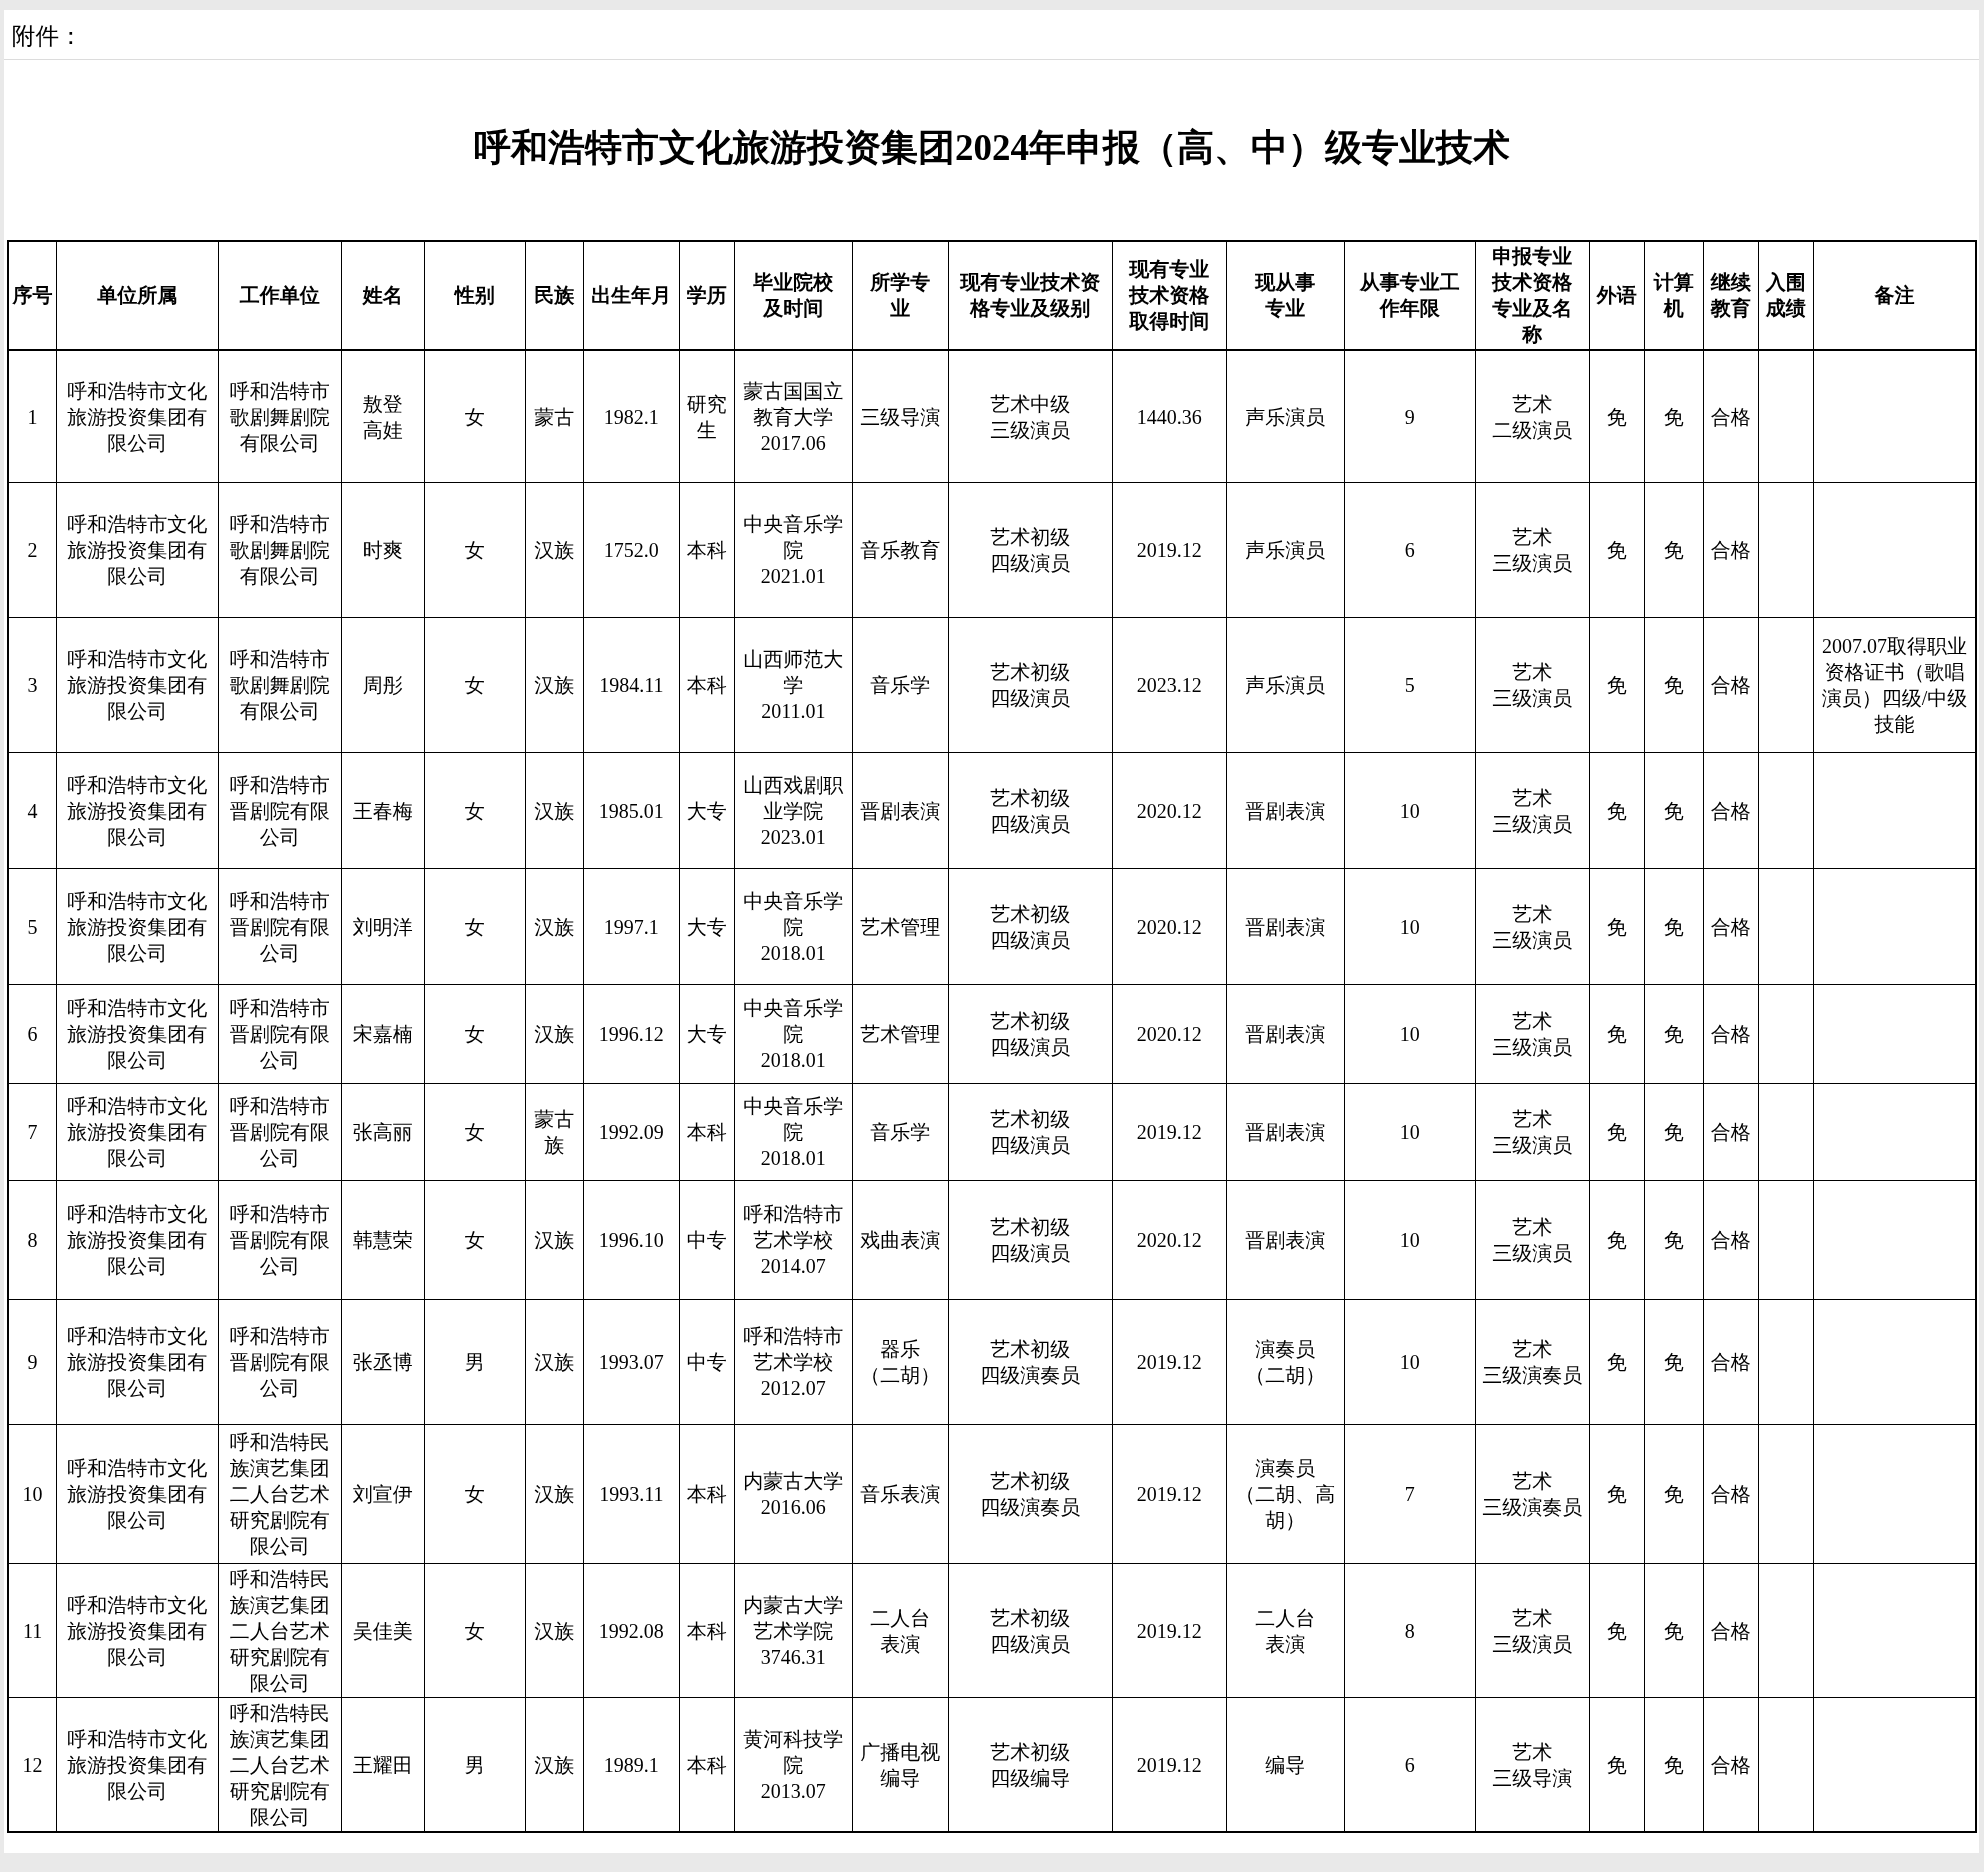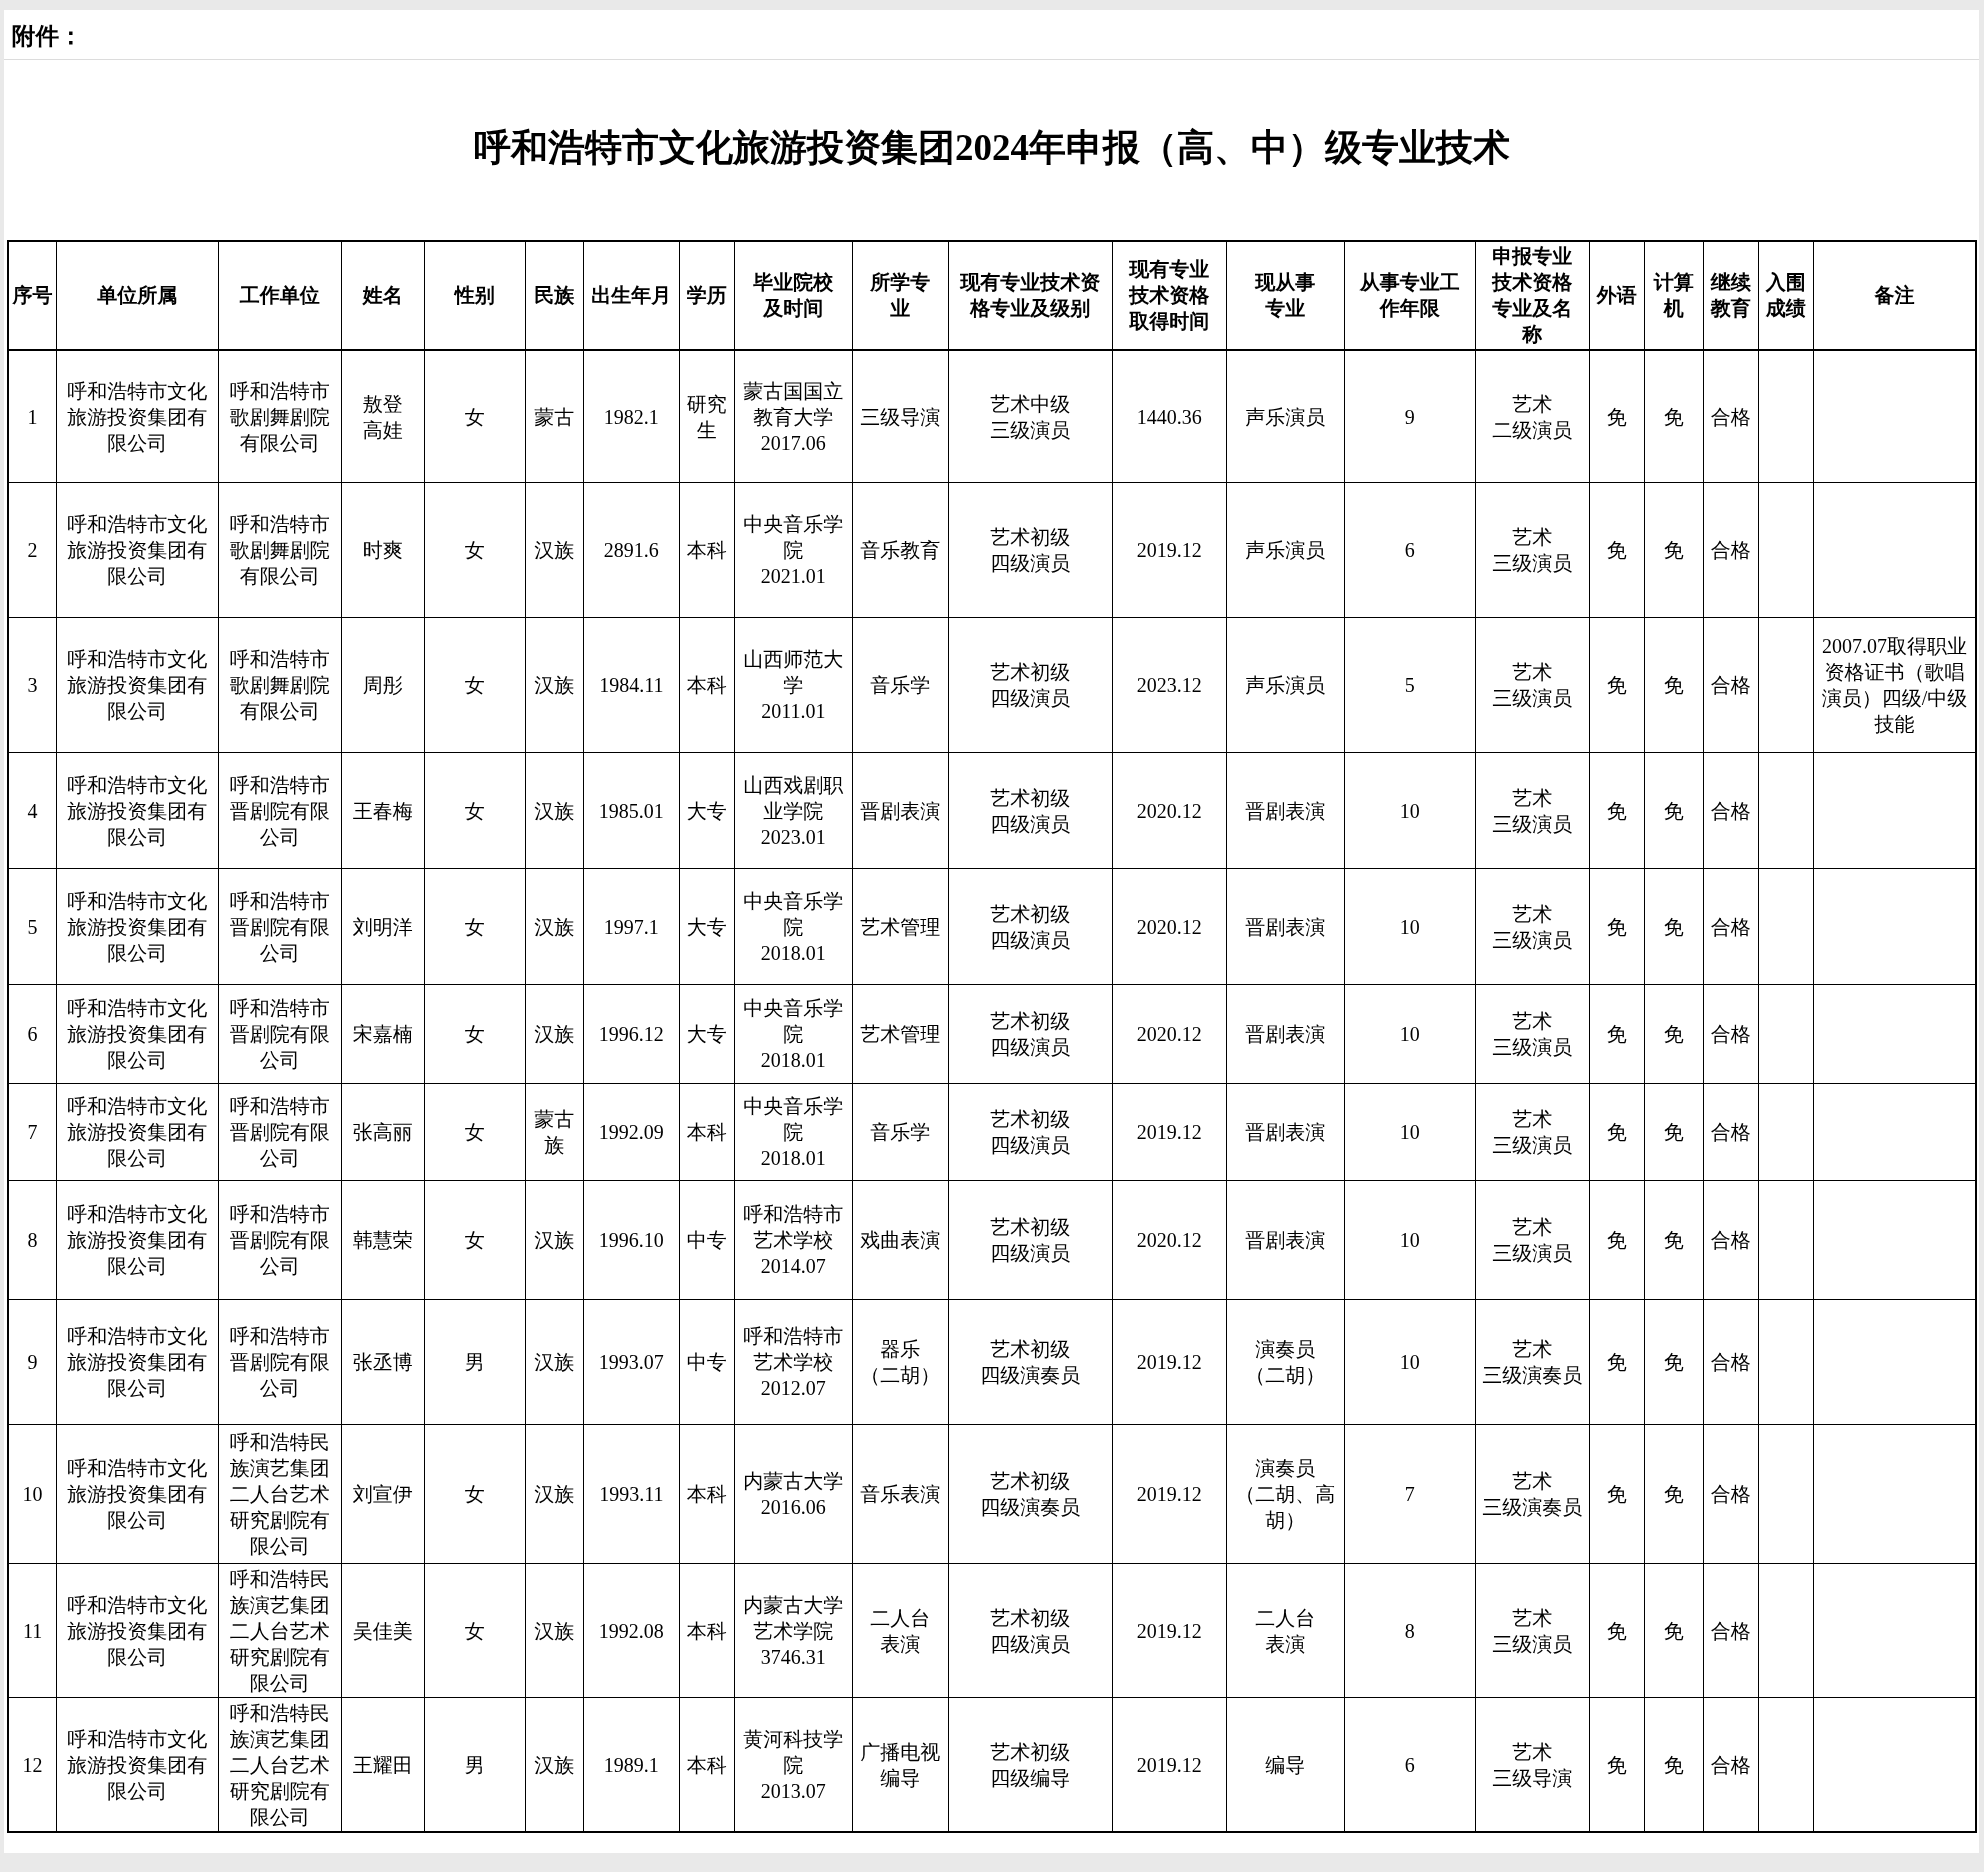--- a/index.html
+++ b/index.html
@@ -15,21 +15,21 @@
   .sheet {
     position: absolute;
     left: 4.4px;
     top: 9.6px;
     width: 1975px;
     height: 1843px;
     background: #ffffff;
   }
   .attachment {
     font-size: 23.6px;
-    font-weight: bold;
+    font-weight: normal;
     padding: 10.3px 0 7.4px 7.4px;
     border-bottom: 1.5px solid #dcdcdc;
   }
   .title {
     text-align: center;
     font-weight: bold;
     font-size: 37px;
     line-height: 1.5;
     margin-top: 4.4px;
     white-space: pre-line;
@@ -177,21 +177,21 @@
           <td></td>
           <td></td>
         </tr>
         <tr>
           <td>2</td>
           <td>呼和浩特市文化旅游投资集团有限公司</td>
           <td>呼和浩特市歌剧舞剧院有限公司</td>
           <td>时爽</td>
           <td>女</td>
           <td>汉族</td>
-          <td>2891.6</td>
+          <td>1752.0</td>
           <td>本科</td>
           <td>中央音乐学院
 2021.01</td>
           <td>音乐教育</td>
           <td>艺术初级
 四级演员</td>
           <td>2019.12</td>
           <td>声乐演员</td>
           <td>6</td>
           <td>艺术

